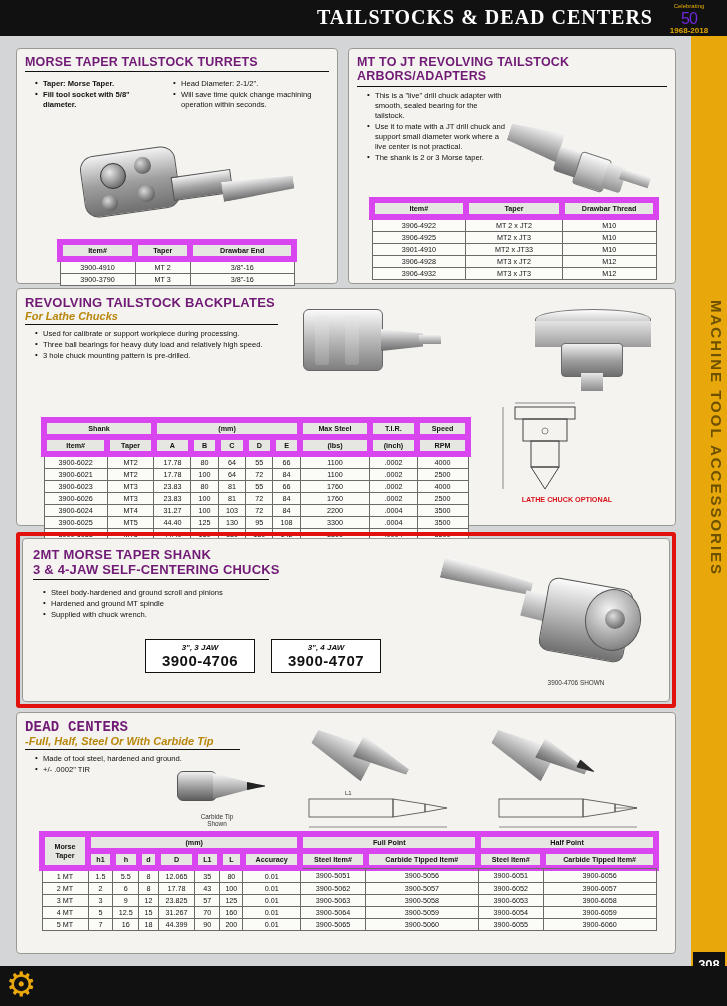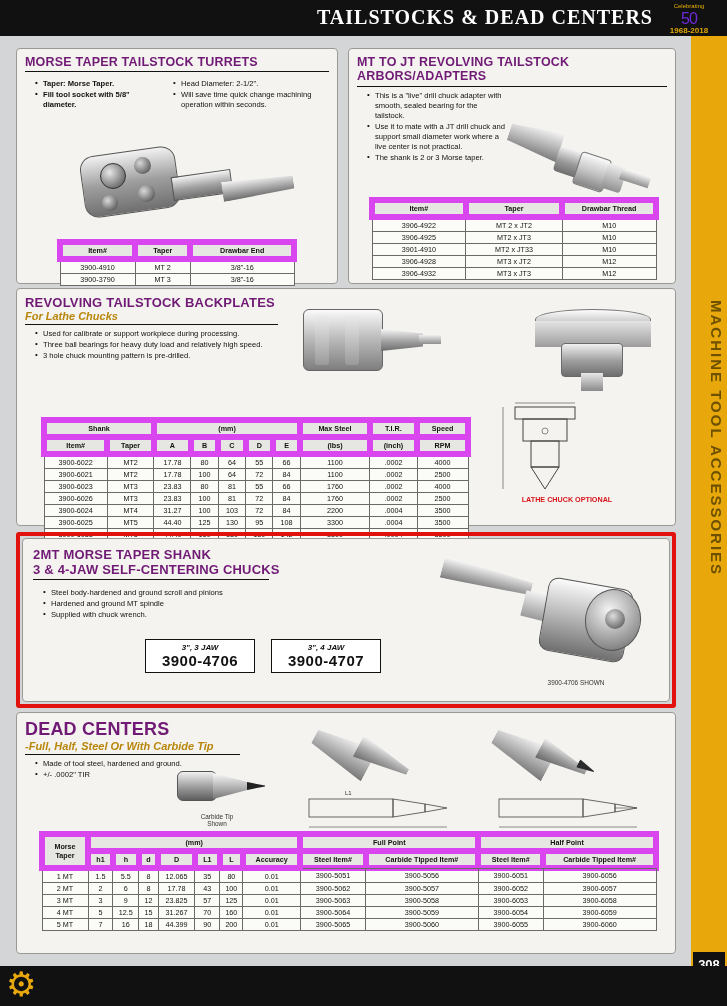--- a/index.html
+++ b/index.html
@@ -471,21 +471,21 @@
       <div class="t2">3900-4707</div>
     </div>
 
 
     <div class="caption" style="position:absolute; left:498px; top:140px; width:110px;">3900-4706 SHOWN</div>
   </div>
   <div class="highlight-box" style="left:16px; top:532px; width:660px; height:176px;"></div>
 
   <div class="panel" style="left:16px; top:712px; width:660px; height:242px;">
     <div style="padding:6px 8px 0 8px;">
-      <div class="panel-title" style="font-size:18px;">DEAD CENTERS</div>
+      <div class="panel-title" style="font-size:14px;font-family:Liberation Mono, monospace;">DEAD CENTERS</div>
       <div class="panel-subtitle">-Full, Half, Steel Or With Carbide Tip</div>
       <div class="rule" style="width:215px;"></div>
       <ul class="bullets" style="width:160px; margin-top:4px;">
         <li>Made of tool steel, hardened and ground.</li>
         <li>+/- .0002" TIR</li>
       </ul>
     </div>
 
     <div class="img-ph" style="left:160px; top:48px; width:104px; height:50px;">
       <div style="position:absolute; left:0; top:10px; width:40px; height:30px; border-radius:6px;

